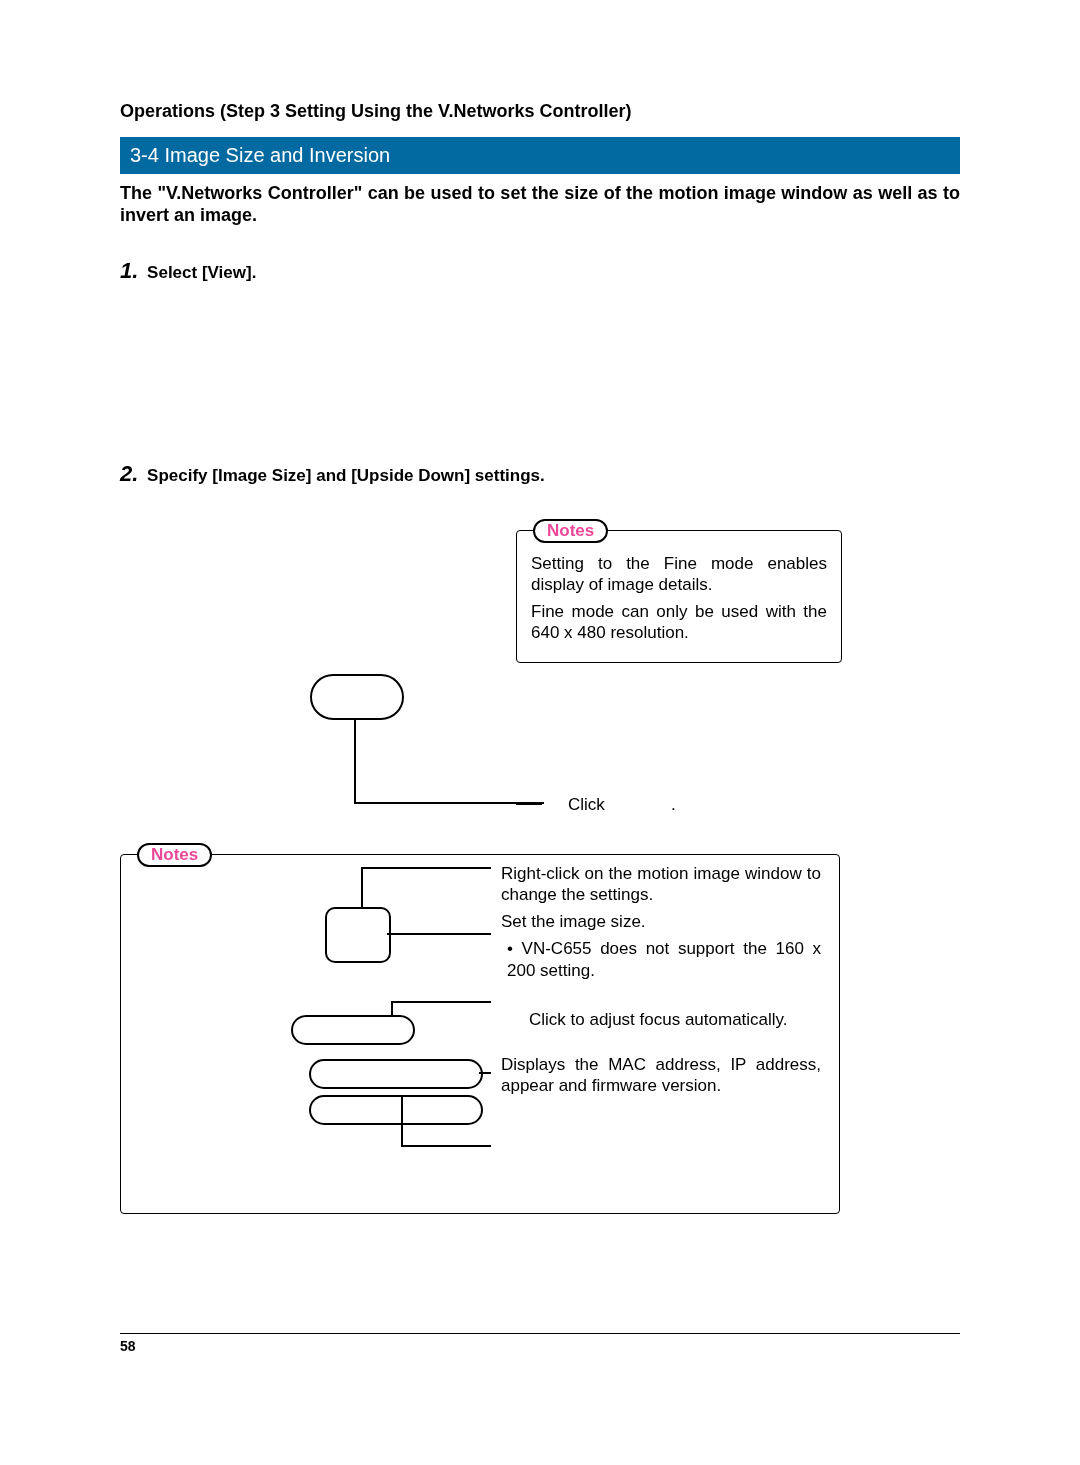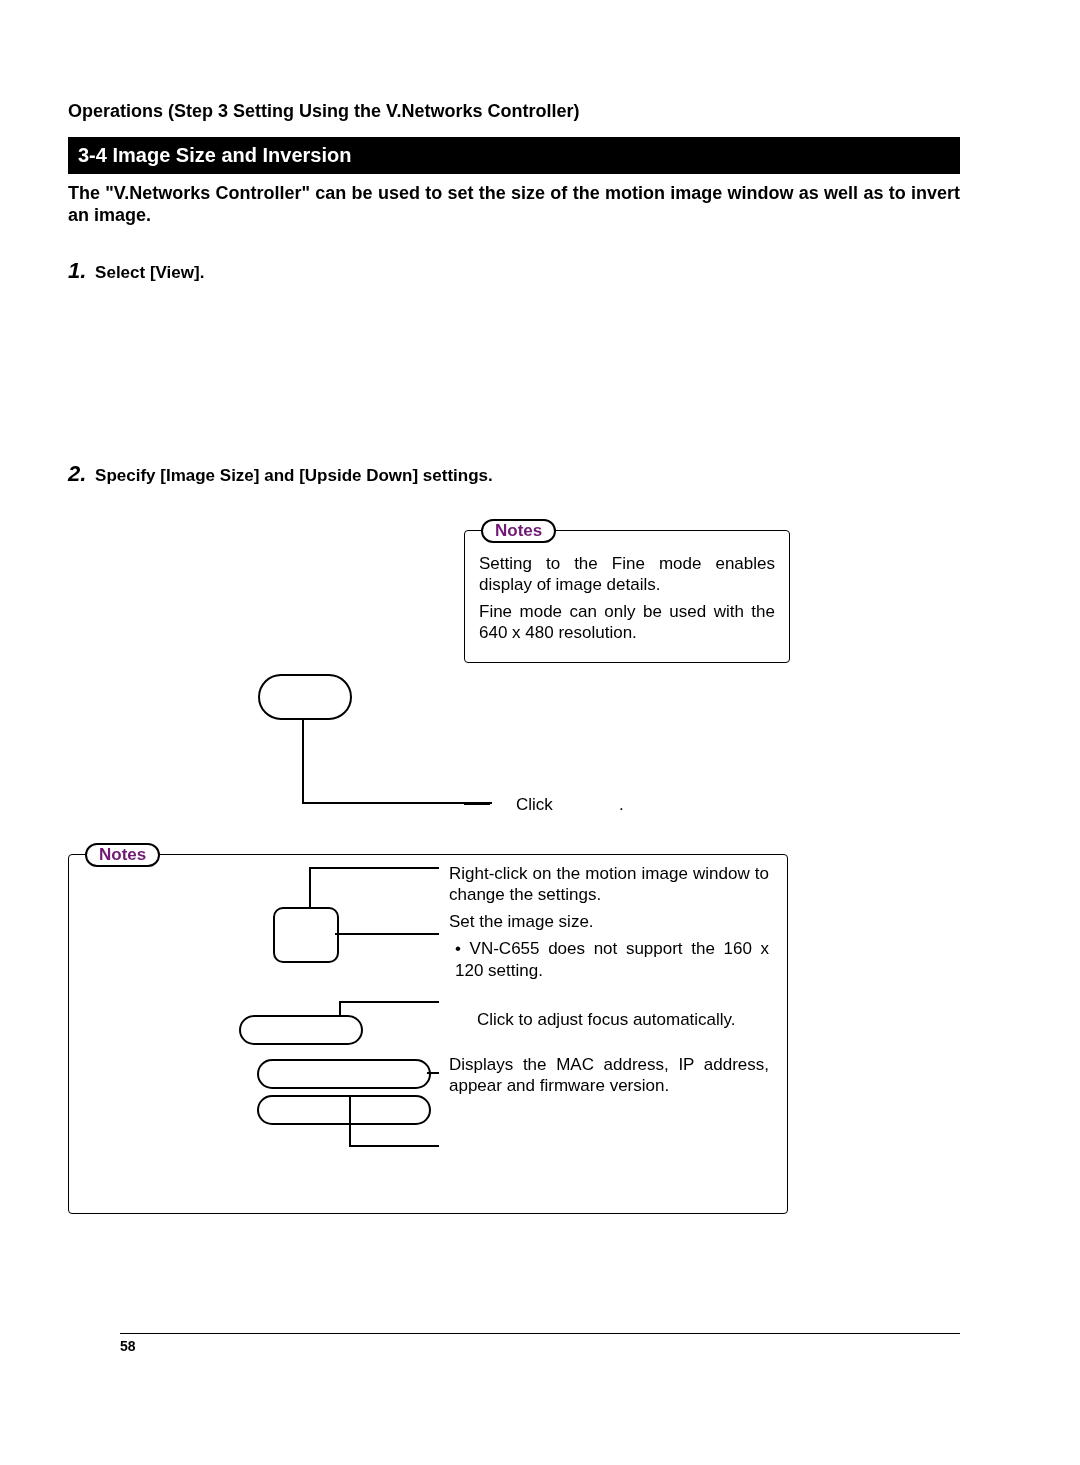--- a/index.html
+++ b/index.html
@@ -8,32 +8,32 @@
     font-family: Arial, Helvetica, sans-serif;
     color: #000;
     font-size: 17px;
     line-height: 1.25;
   }
   .page {
     width: 1080px;
     height: 1465px;
     position: relative;
     box-sizing: border-box;
-    padding: 100px 120px 60px 68px;
+    padding: 100px 120px 60px 120px;
   }
   .chapter-bar {
     font-weight: bold;
     color: #000;
     font-size: 18px;
     margin-bottom: 14px;
   }
   .section-bar {
-    background: #000000;
+    background: #0369a1;
     color: #fff;
-    font-weight: bold;
+    font-weight: normal;
     padding: 6px 10px;
     font-size: 20px;
     margin-bottom: 8px;
   }
   .intro {
     font-weight: bold;
     font-size: 18px;
     margin-bottom: 30px;
     text-align: justify;
   }
@@ -72,21 +72,21 @@
   .notes-tag {
     position: absolute;
     top: -12px;
     left: 16px;
     background: #fff;
     border: 2px solid #000;
     border-radius: 999px;
     padding: 0 12px;
     font-weight: bold;
     font-size: 17px;
-    color: #701a75;
+    color: #ec4899;
     line-height: 20px;
   }
   .p { margin: 0 0 6px 0; text-align: justify; }
   .line { position: absolute; background: #000; }
   .footer {
     position: absolute;
     left: 120px;
     right: 120px;
     bottom: 110px;
     border-top: 1px solid #000;
@@ -148,21 +148,21 @@
       <div class="shape-rounded" style="left:188px; top:204px; width:170px; height:26px;"></div>
       <div class="shape-rounded" style="left:188px; top:240px; width:170px; height:26px;"></div>
       <div class="line" style="left:358px; top:217px; width:12px; height:2px;"></div>
 
       <div class="line" style="left:280px; top:240px; width:2px; height:50px;"></div>
       <div class="line" style="left:280px; top:290px; width:90px; height:2px;"></div>
 
       <div style="position:absolute; left:380px; top:8px; width:320px;">
         <p class="p">Right-click on the motion image window to change the settings.</p>
         <p class="p">Set the image size.</p>
-        <p class="p" style="padding-left:6px;">• VN-C655 does not support the 160 x 120 setting.</p>
+        <p class="p" style="padding-left:6px;">• VN-C655 does not support the 160 x 200 setting.</p>
         <p class="p" style="margin-top:28px;margin-left:28px;">Click to adjust focus automatically.</p>
         <p class="p" style="margin-top:24px;">Displays the MAC address, IP address, appear and firmware version.</p>
       </div>
     </div>
 
   </div>
 
   <div class="footer">
     <span>58</span>
   </div>

